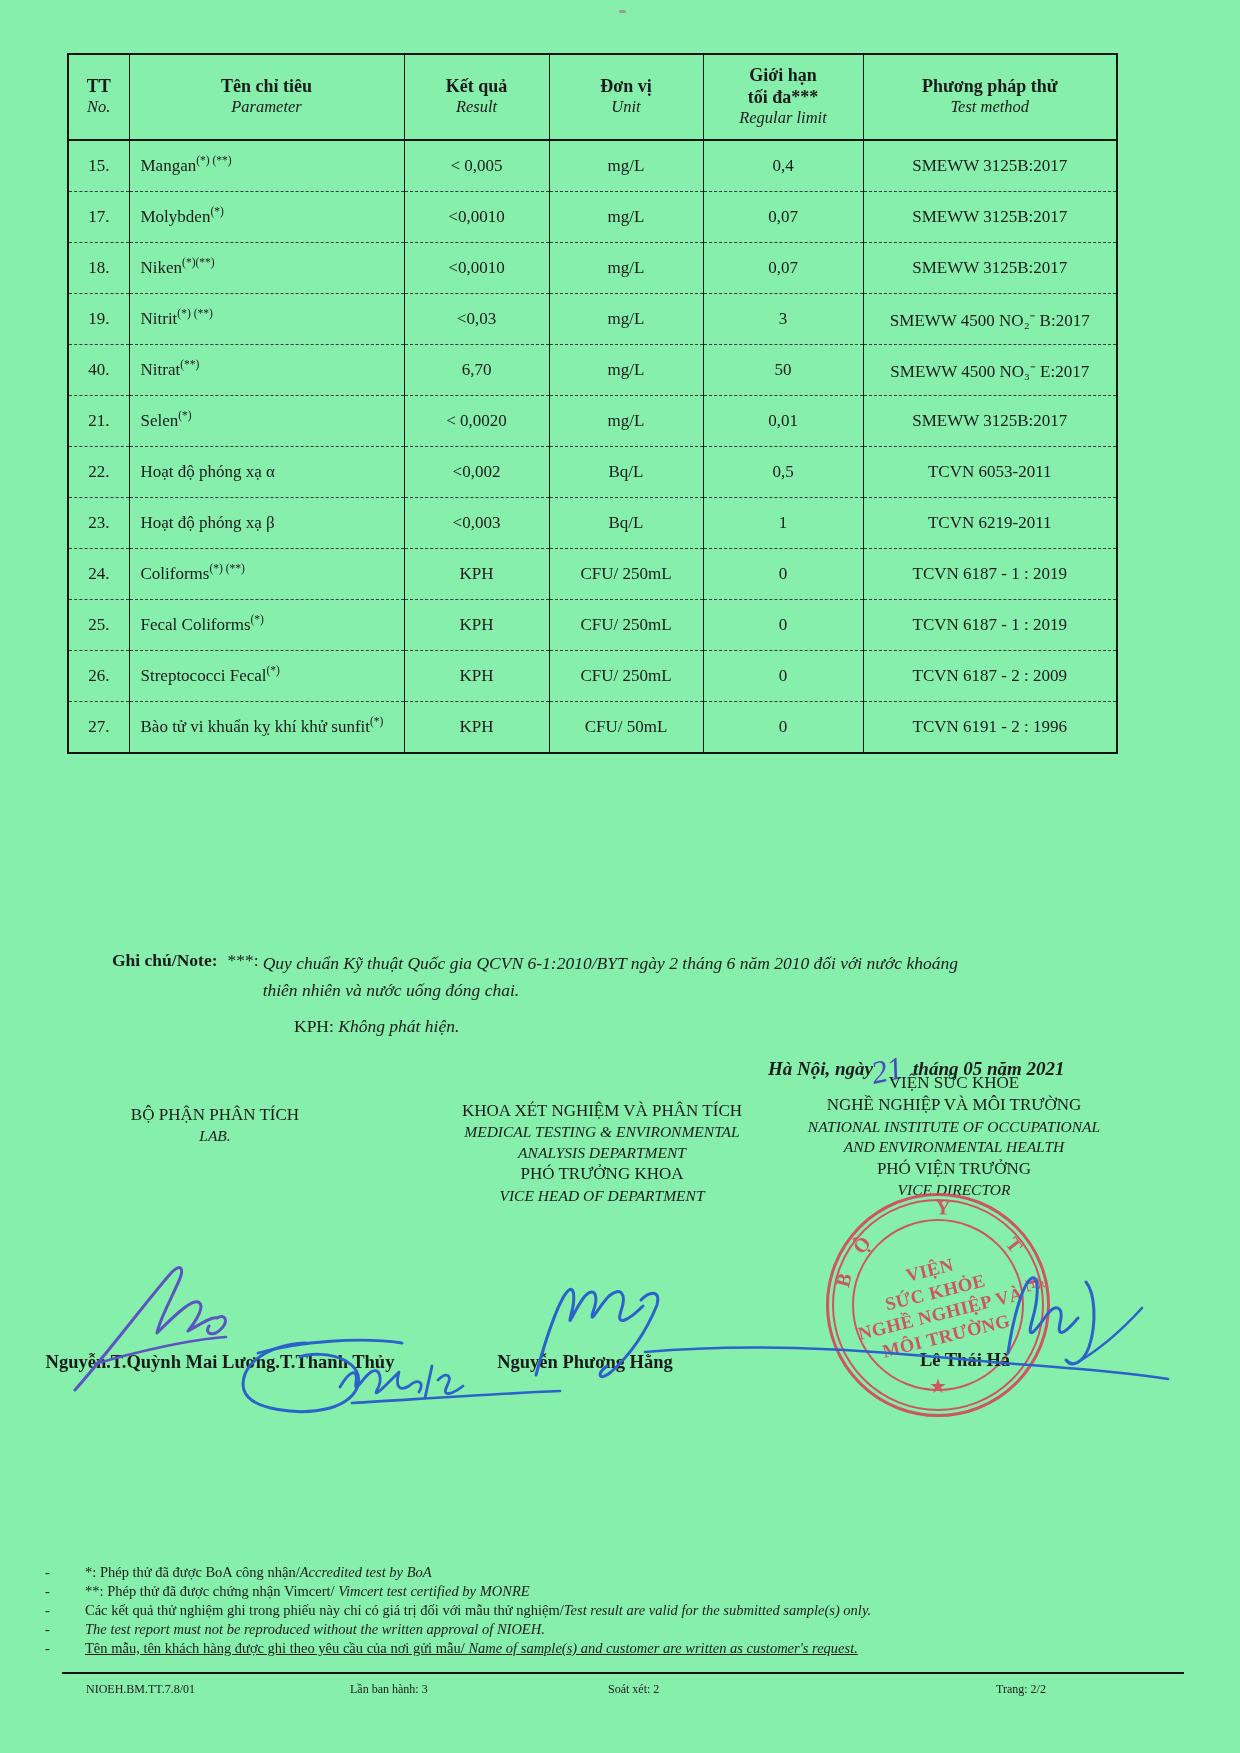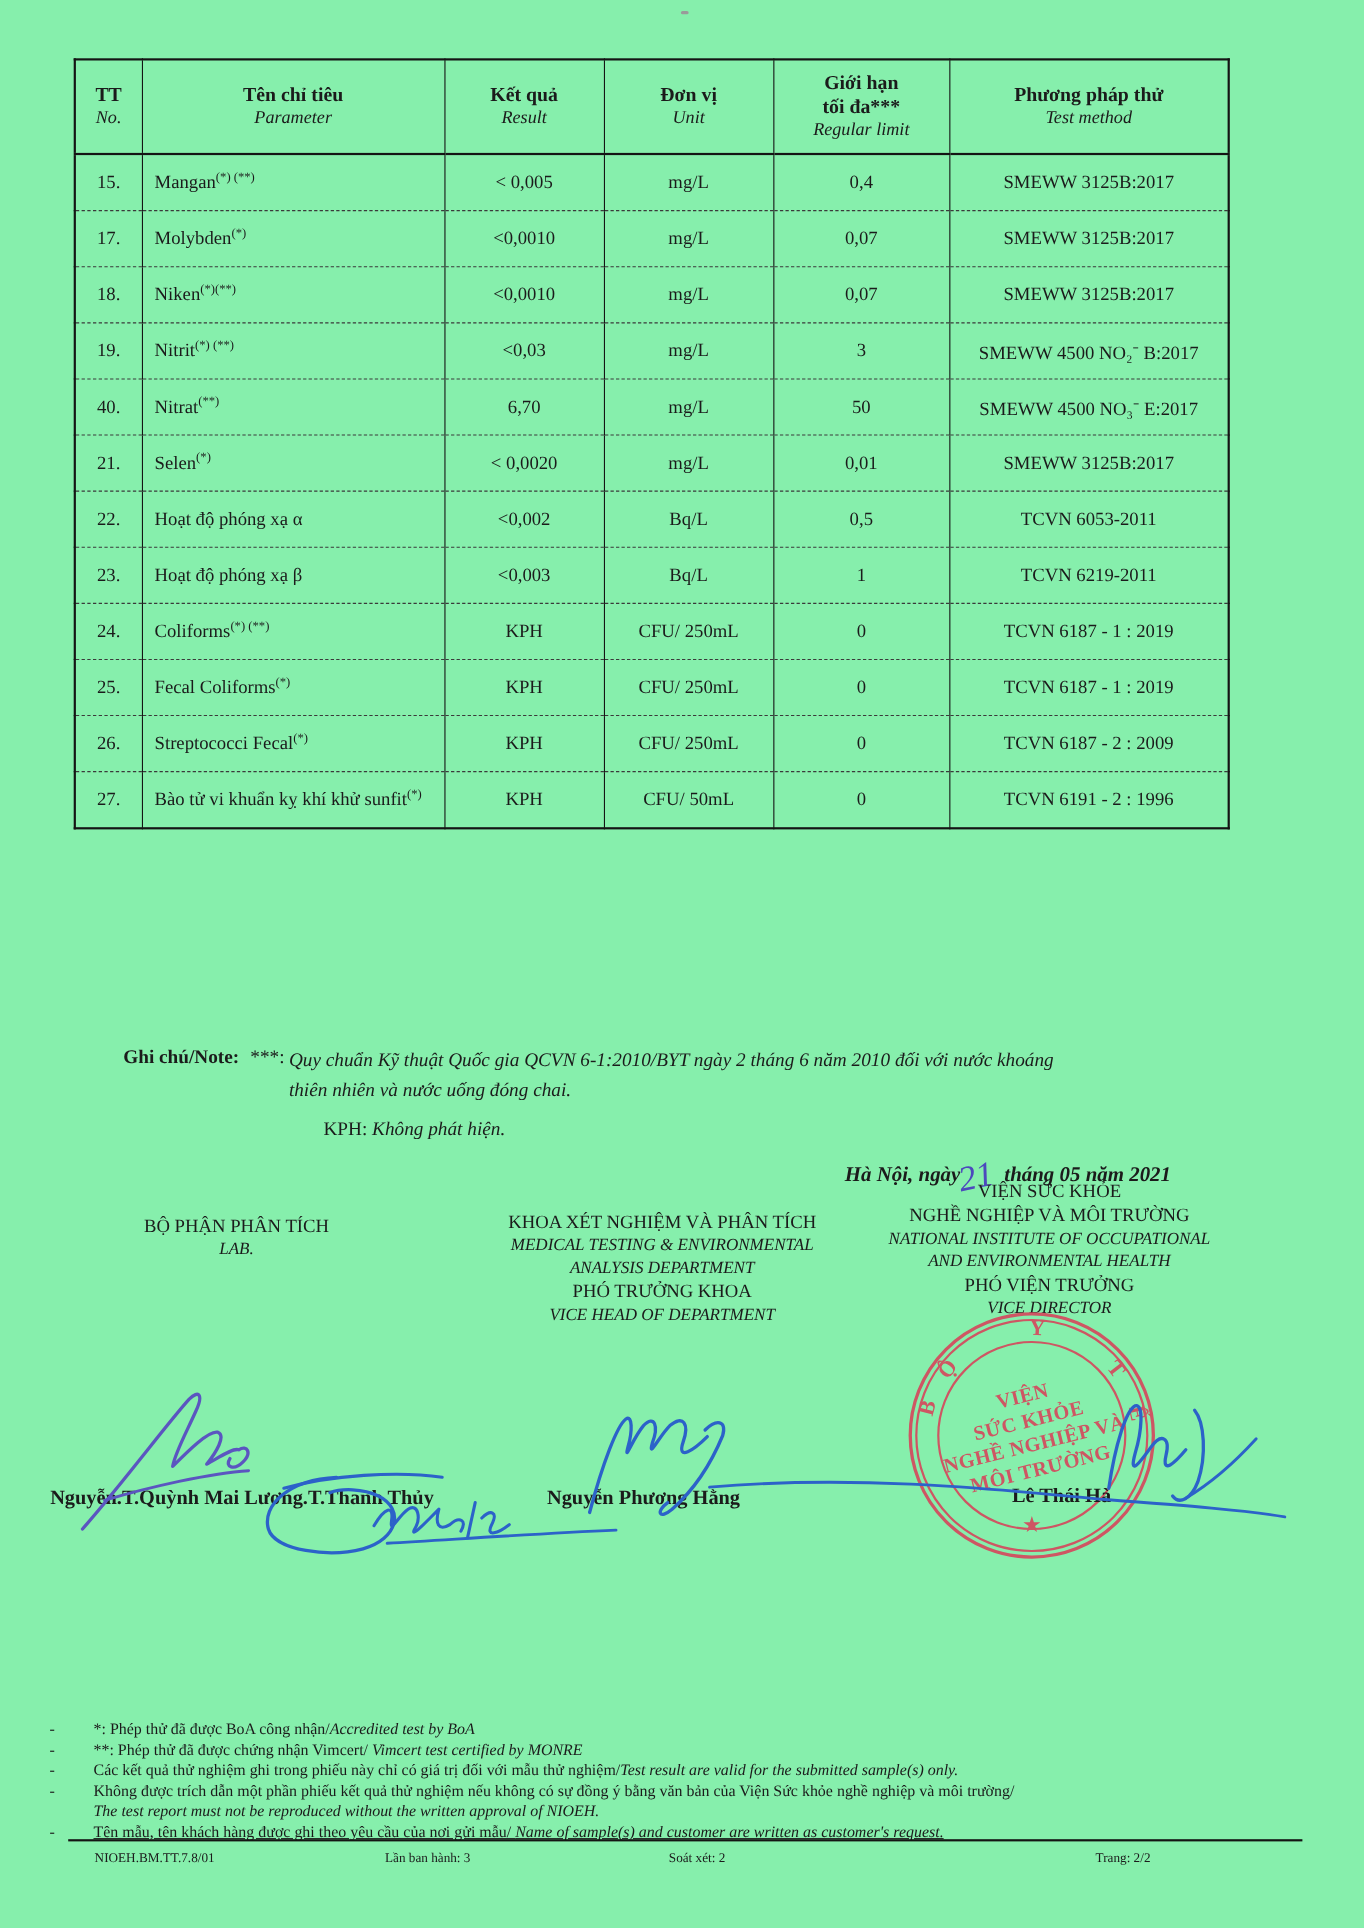--- a/index.html
+++ b/index.html
@@ -323,21 +323,21 @@
       <div class="fn">
         <span class="dash">-</span>
         <span class="fnbody"><span>**: Phép thử đã được chứng nhận Vimcert/ </span><span class="i">Vimcert test certified by MONRE</span></span>
       </div>
       <div class="fn">
         <span class="dash">-</span>
         <span class="fnbody"><span>Các kết quả thử nghiệm ghi trong phiếu này chỉ có giá trị đối với mẫu thử nghiệm/</span><span class="i">Test result are valid for the submitted sample(s) only.</span></span>
       </div>
       <div class="fn">
         <span class="dash">-</span>
-        <span class="fnbody"><span>Không được trích dẫn một phần phiếu kết quả thử nghiệm nếu không có sự đồng ý bằng văn bản của Viện Sức khỏe nghề nghiệp và môi trường/</span><span class="i" style="display: block;">The test report must not be reproduced without the written approval of NIOEH.</span></span>
+        <span class="fnbody"><span class="i" style="display: block;">The test report must not be reproduced without the written approval of NIOEH.</span></span>
       </div>
       <div class="fn">
         <span class="dash">-</span>
         <span class="fnbody u"><span>Tên mẫu, tên khách hàng được ghi theo yêu cầu của nơi gửi mẫu/ </span><span class="i">Name of sample(s) and customer are written as customer's request.</span></span>
       </div>
     </div>
 
   <div class="footer-line"></div>
   <span class="footer-item f1">NIOEH.BM.TT.7.8/01</span>
   <span class="footer-item f2">Lần ban hành: 3</span>

